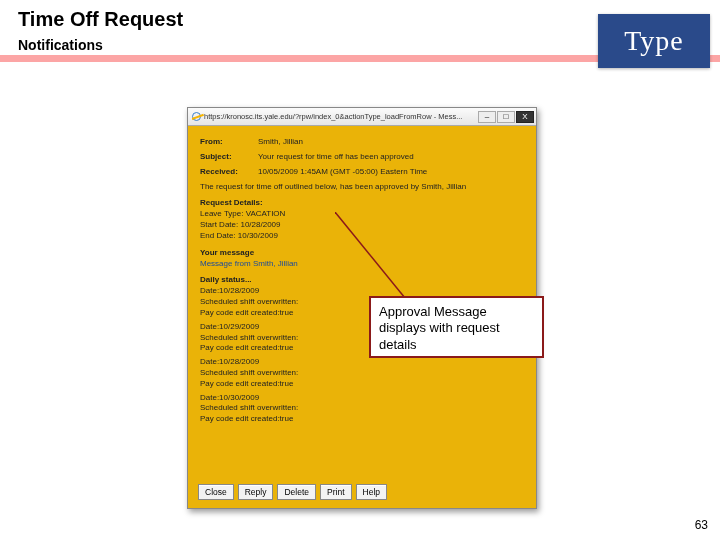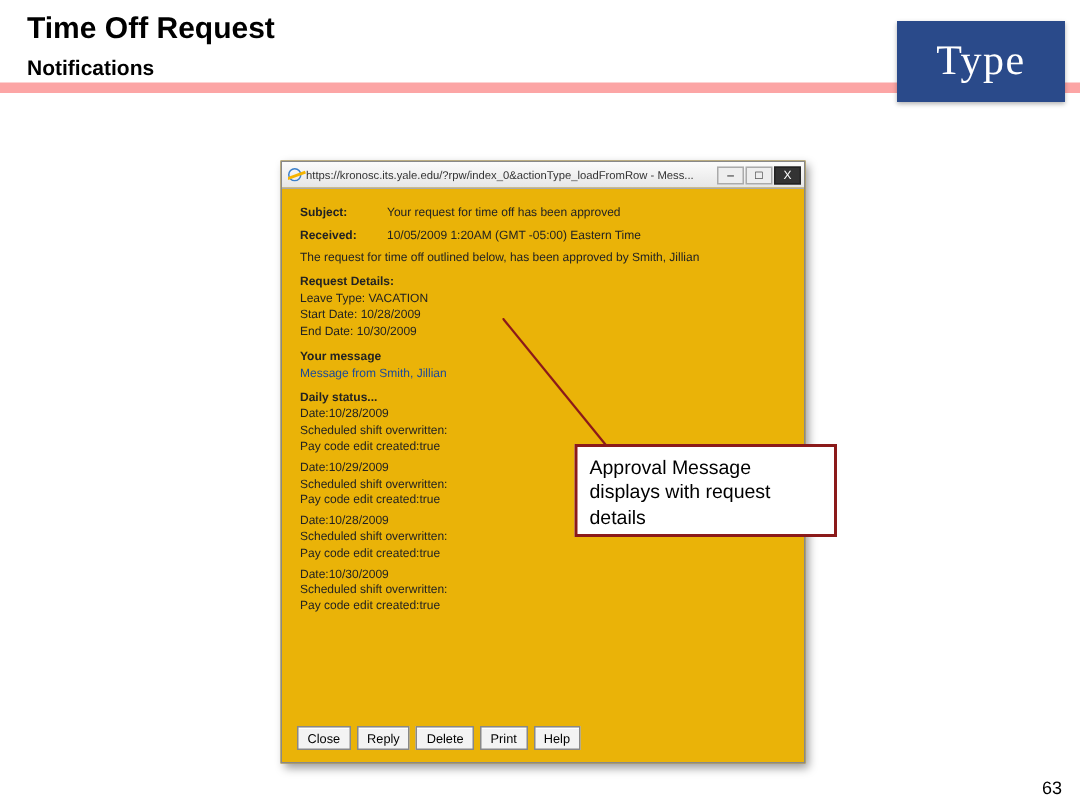--- a/index.html
+++ b/index.html
@@ -18,21 +18,21 @@
   .wbtn { width:18px; height:12px; background:#eee; border:1px solid #aaa; display:flex; align-items:center; justify-content:center; font-size:8px;}
   .wbtn.red { background:#333; color:#fff; border-color:#222;}
   .body { padding:8px 12px 0 12px; font-size:8px; color:#222; }
   .lbl { font-weight:bold; display:inline-block; width:58px;}
   .row { margin:3px 0 6px 0; white-space:nowrap;}
   .hdr { font-weight:bold; margin-top:7px; margin-bottom:2px;}
   .blk { margin-bottom:3px; line-height:1.35;}
   .msg { color:#1b4a9a; margin-bottom:6px;}
   .btnbar { position:absolute; bottom:8px; left:10px; display:flex; gap:4px;}
   .btn { font-size:8.5px; padding:2px 6px; background:#f3f3f3; border:1px solid #888; box-shadow:0 1px 0 #fff inset;}
-  .callout { position:absolute; left:383px; top:296px; width:175px; height:62px; background:#fff; border:2px solid #8b1a1a; padding:6px 8px; font-size:13px; line-height:1.25; }
+  .callout { position:absolute; left:369px; top:296px; width:175px; height:62px; background:#fff; border:2px solid #8b1a1a; padding:6px 8px; font-size:13px; line-height:1.25; }
   .leader { position:absolute; left:335px; top:212px; width:90px; height:92px; pointer-events:none;}
   .leader line { stroke:#8b1a1a; stroke-width:1.5;}
   .pagenum { position:absolute; right:12px; bottom:8px; font-size:12px; }
 </style>
 </head>
 <body>
 
 <div class="header">
   <div class="title">Time Off Request</div>
   <div class="subtitle">Notifications</div>
@@ -47,22 +47,23 @@
       <span class="ie-icon"></span>
       <span>https://kronosc.its.yale.edu/?rpw/index_0&amp;actionType_loadFromRow - Mess...</span>
     </div>
     <div class="wbtns">
       <div class="wbtn">–</div>
       <div class="wbtn">□</div>
       <div class="wbtn red">X</div>
     </div>
   </div>
   <div class="body">
+    <div class="row"><span class="lbl">From:</span><span>Smith, Jillian</span></div>
     <div class="row"><span class="lbl">Subject:</span><span>Your request for time off has been approved</span></div>
-    <div class="row"><span class="lbl">Received:</span><span>10/05/2009 1:20AM (GMT -05:00) Eastern Time</span></div>
+    <div class="row"><span class="lbl">Received:</span><span>10/05/2009 1:45AM (GMT -05:00) Eastern Time</span></div>
     <div class="row" style="margin-top:4px;">The request for time off outlined below, has been approved by Smith, Jillian</div>
     <div class="hdr">Request Details:</div>
     <div class="blk">
       <div>Leave Type: VACATION</div>
       <div>Start Date: 10/28/2009</div>
       <div>End Date: 10/30/2009</div>
     </div>
     <div class="hdr">Your message</div>
     <div class="msg">Message from Smith, Jillian</div>
     <div class="hdr">Daily status...</div>

